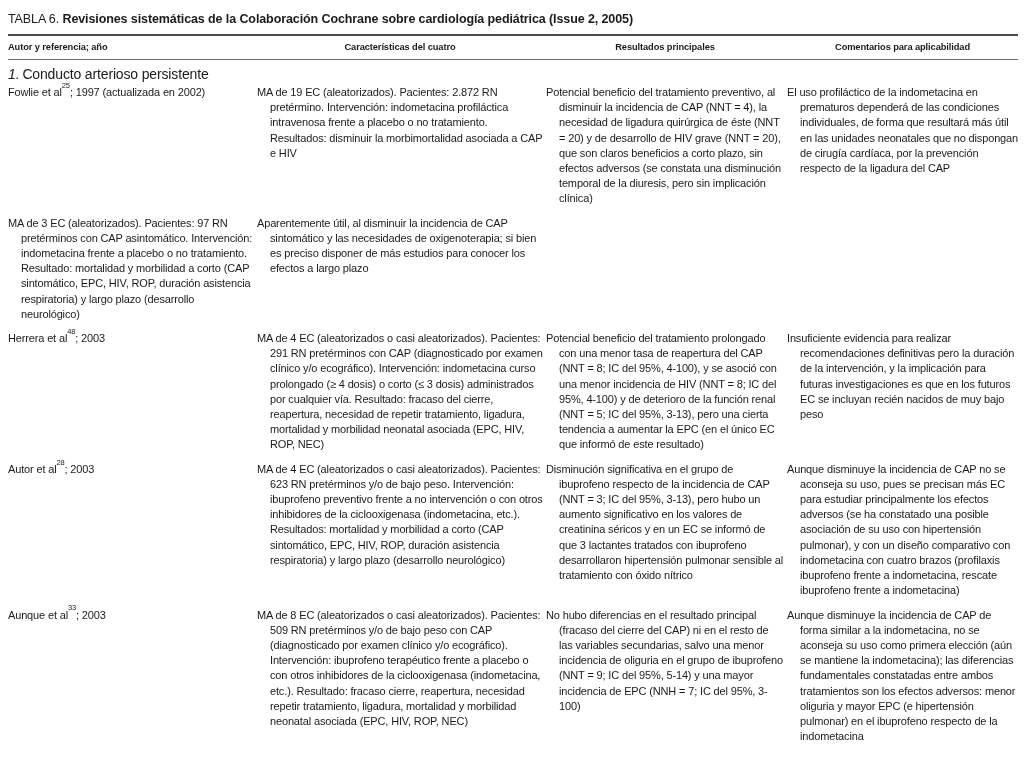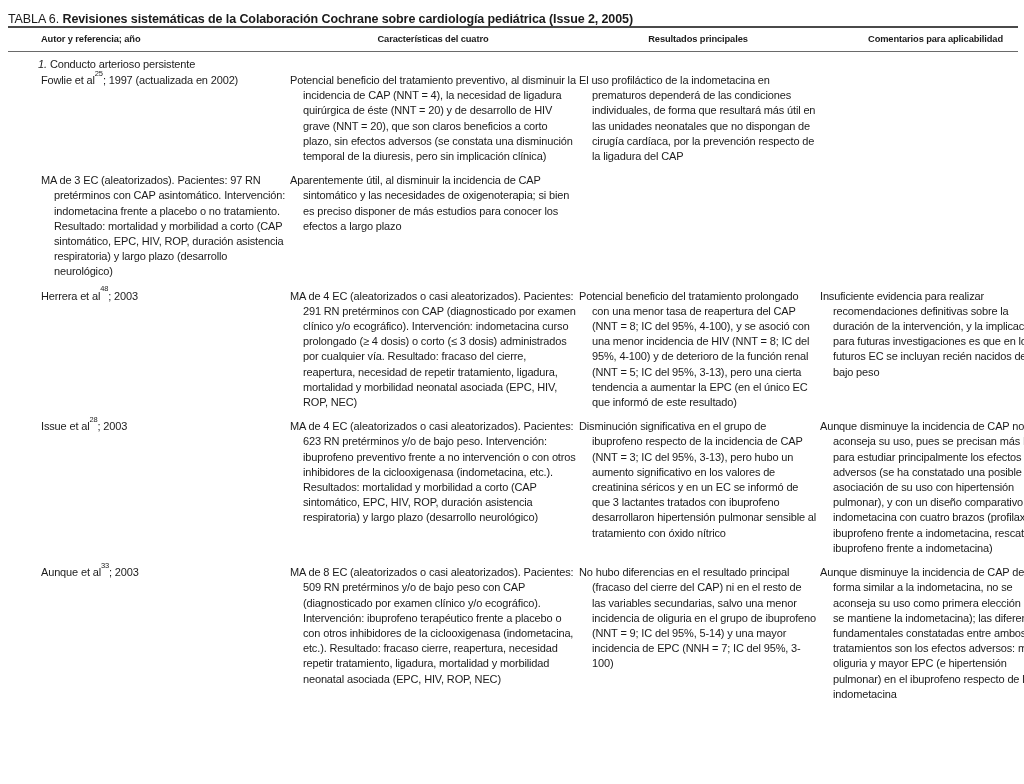--- a/index.html
+++ b/index.html
@@ -8,49 +8,48 @@
     background: #ffffff;
     color: #1b1b1b;
     font-family: "Liberation Sans", sans-serif;
     overflow: hidden;
   }
   .page { padding: 12px 6px 0 8px; }
 
   .table-title {
     font-size: 12.5px;
     letter-spacing: -0.1px;
+    margin-bottom: 8px;
     white-space: nowrap;
   }
   .table-title .prefix { font-weight: 400; }
   .table-title .rest { font-weight: 700; }
 
   .rule-heavy { border-top: 2px solid #4a4a4a; height: 0; }
   .rule-light { border-top: 1px solid #6a6a6a; height: 0; }
 
   .grid4 {
     display: grid;
     grid-template-columns: 246px 286px 238px 231px;
     column-gap: 3px;
-    margin-left: 33px;
   }
 
   .col-headers {
     padding: 6px 0 7px 0;
     font-size: 9.3px;
     font-weight: 700;
     letter-spacing: -0.1px;
   }
   .col-headers .h { text-align: center; }
   .col-headers .h.first { text-align: left; }
 
   .section-row {
-    font-size: 11px;
+    font-size: 14px;
     letter-spacing: -0.15px;
     padding: 6px 0 3px 0;
-    margin-left: 30px;
   }
   .section-row .num { font-style: italic; margin-right: 3px; }
 
   .data-row {
     font-size: 11px;
     line-height: 15.2px;
     letter-spacing: -0.15px;
     margin-bottom: 9px;
   }
   .cell { padding-left: 13px; text-indent: -13px; }
@@ -83,38 +82,39 @@
   </div>
 
   <div class="rule-light"></div>
 
   <div class="section-row">
     <span class="num">1.</span><span>Conducto arterioso persistente</span>
   </div>
 
   <div class="data-row grid4">
     <div class="cell author-cell"><span>Fowlie et al</span><sup class="ref">25</sup><span>; 1997 (actualizada en 2002)</span></div>
+    <div class="cell">MA de 19 EC (aleatorizados). Pacientes: 2.872 RN pretérmino. Intervención: indometacina profiláctica intravenosa frente a placebo o no tratamiento. Resultados: disminuir la morbimortalidad asociada a CAP e HIV</div>
     <div class="cell">Potencial beneficio del tratamiento preventivo, al disminuir la incidencia de CAP (NNT = 4), la necesidad de ligadura quirúrgica de éste (NNT = 20) y de desarrollo de HIV grave (NNT = 20), que son claros beneficios a corto plazo, sin efectos adversos (se constata una disminución temporal de la diuresis, pero sin implicación clínica)</div>
     <div class="cell">El uso profiláctico de la indometacina en prematuros dependerá de las condiciones individuales, de forma que resultará más útil en las unidades neonatales que no dispongan de cirugía cardíaca, por la prevención respecto de la ligadura del CAP</div>
   </div>
 
   <div class="data-row grid4">
     <div class="cell">MA de 3 EC (aleatorizados). Pacientes: 97 RN pretérminos con CAP asintomático. Intervención: indometacina frente a placebo o no tratamiento. Resultado: mortalidad y morbilidad a corto (CAP sintomático, EPC, HIV, ROP, duración asistencia respiratoria) y largo plazo (desarrollo neurológico)</div>
     <div class="cell">Aparentemente útil, al disminuir la incidencia de CAP sintomático y las necesidades de oxigenoterapia; si bien es preciso disponer de más estudios para conocer los efectos a largo plazo</div>
   </div>
 
   <div class="data-row grid4">
     <div class="cell author-cell"><span>Herrera et al</span><sup class="ref">48</sup><span>; 2003</span></div>
     <div class="cell">MA de 4 EC (aleatorizados o casi aleatorizados). Pacientes: 291 RN pretérminos con CAP (diagnosticado por examen clínico y/o ecográfico). Intervención: indometacina curso prolongado (≥ 4 dosis) o corto (≤ 3 dosis) administrados por cualquier vía. Resultado: fracaso del cierre, reapertura, necesidad de repetir tratamiento, ligadura, mortalidad y morbilidad neonatal asociada (EPC, HIV, ROP, NEC)</div>
     <div class="cell">Potencial beneficio del tratamiento prolongado con una menor tasa de reapertura del CAP (NNT = 8; IC del 95%, 4-100), y se asoció con una menor incidencia de HIV (NNT = 8; IC del 95%, 4-100) y de deterioro de la función renal (NNT = 5; IC del 95%, 3-13), pero una cierta tendencia a aumentar la EPC (en el único EC que informó de este resultado)</div>
-    <div class="cell">Insuficiente evidencia para realizar recomendaciones definitivas sobre la duración de la intervención, y la implicación para futuras investigaciones es que en los futuros EC se incluyan recién nacidos de muy bajo peso</div>
+    <div class="cell">Insuficiente evidencia para realizar recomendaciones definitivas pero la duración de la intervención, y la implicación para futuras investigaciones es que en los futuros EC se incluyan recién nacidos de muy bajo peso</div>
   </div>
 
   <div class="data-row grid4">
-    <div class="cell author-cell"><span>Issue et al</span><sup class="ref">28</sup><span>; 2003</span></div>
+    <div class="cell author-cell"><span>Autor et al</span><sup class="ref">28</sup><span>; 2003</span></div>
     <div class="cell">MA de 4 EC (aleatorizados o casi aleatorizados). Pacientes: 623 RN pretérminos y/o de bajo peso. Intervención: ibuprofeno preventivo frente a no intervención o con otros inhibidores de la ciclooxigenasa (indometacina, etc.). Resultados: mortalidad y morbilidad a corto (CAP sintomático, EPC, HIV, ROP, duración asistencia respiratoria) y largo plazo (desarrollo neurológico)</div>
     <div class="cell">Disminución significativa en el grupo de ibuprofeno respecto de la incidencia de CAP (NNT = 3; IC del 95%, 3-13), pero hubo un aumento significativo en los valores de creatinina séricos y en un EC se informó de que 3 lactantes tratados con ibuprofeno desarrollaron hipertensión pulmonar sensible al tratamiento con óxido nítrico</div>
     <div class="cell">Aunque disminuye la incidencia de CAP no se aconseja su uso, pues se precisan más EC para estudiar principalmente los efectos adversos (se ha constatado una posible asociación de su uso con hipertensión pulmonar), y con un diseño comparativo con indometacina con cuatro brazos (profilaxis ibuprofeno frente a indometacina, rescate ibuprofeno frente a indometacina)</div>
   </div>
 
   <div class="data-row grid4">
     <div class="cell author-cell"><span>Aunque et al</span><sup class="ref">33</sup><span>; 2003</span></div>
     <div class="cell">MA de 8 EC (aleatorizados o casi aleatorizados). Pacientes: 509 RN pretérminos y/o de bajo peso con CAP (diagnosticado por examen clínico y/o ecográfico). Intervención: ibuprofeno terapéutico frente a placebo o con otros inhibidores de la ciclooxigenasa (indometacina, etc.). Resultado: fracaso cierre, reapertura, necesidad repetir tratamiento, ligadura, mortalidad y morbilidad neonatal asociada (EPC, HIV, ROP, NEC)</div>
     <div class="cell">No hubo diferencias en el resultado principal (fracaso del cierre del CAP) ni en el resto de las variables secundarias, salvo una menor incidencia de oliguria en el grupo de ibuprofeno (NNT = 9; IC del 95%, 5-14) y una mayor incidencia de EPC (NNH = 7; IC del 95%, 3-100)</div>
     <div class="cell">Aunque disminuye la incidencia de CAP de forma similar a la indometacina, no se aconseja su uso como primera elección (aún se mantiene la indometacina); las diferencias fundamentales constatadas entre ambos tratamientos son los efectos adversos: menor oliguria y mayor EPC (e hipertensión pulmonar) en el ibuprofeno respecto de la indometacina</div>

